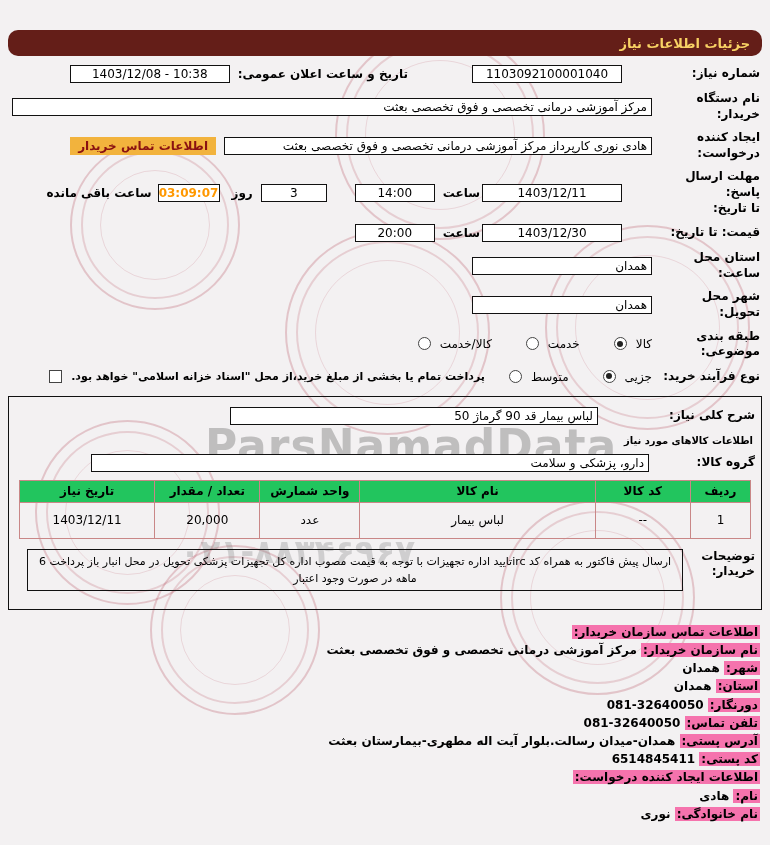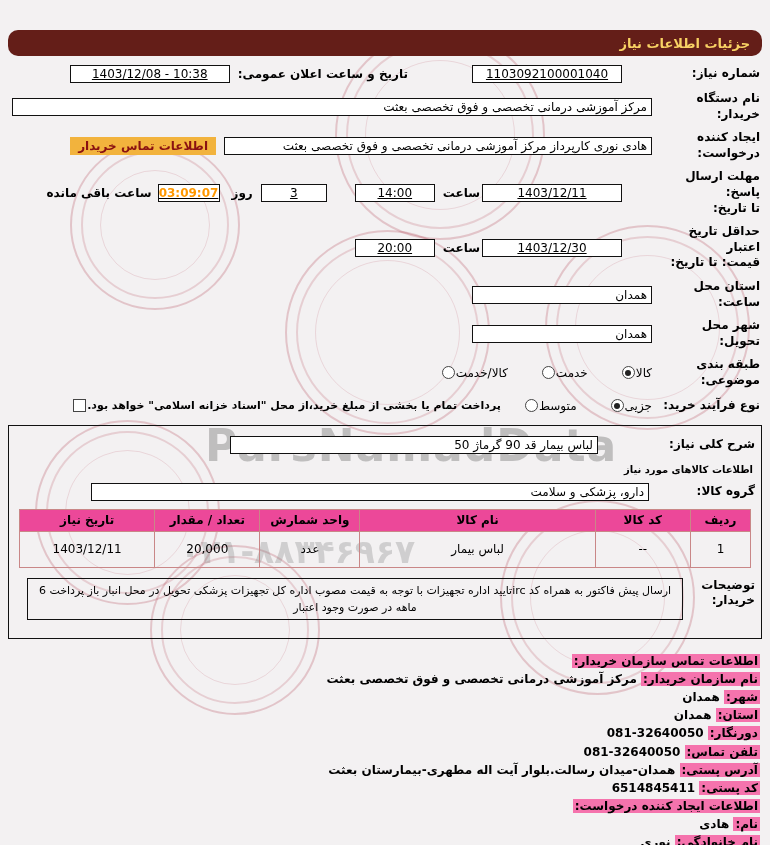--- a/index.html
+++ b/index.html
@@ -31,47 +31,47 @@
   }
 
   .form { margin: 9px 10px 0; font-size: 12px; }
   .row { display: flex; align-items: center; margin-bottom: 8px; min-height: 18px; }
   .lbl { width: 102px; flex-shrink: 0; font-weight: bold; font-size: 12px; line-height: 1.3; }
   .inline-lbl { font-weight: bold; font-size: 12px; white-space: nowrap; }
   .inp {
     background: #fff; border: 1px solid #111; height: 18px; display: flex; align-items: center;
     padding: 0 4px; font-size: 12px; overflow: hidden; white-space: nowrap;
   }
-  .center { justify-content: center; text-decoration: underline; }
+  .center { justify-content: center; }
   .countdown span { color: #ff9800; font-weight: bold; }
 
   .w62{width:62px}.w66{width:66px}.w80{width:80px}.w140{width:140px}.w150{width:150px}
   .w160{width:160px}.w180{width:180px}.w368{width:368px}.w428{width:428px}
   .w558{width:558px}.w640{width:640px}
   .mr4{margin-right:4px}.mr6{margin-right:6px}.mr8{margin-right:8px}.mr10{margin-right:2px}
   .mr12{margin-right:12px}.mr24{margin-right:24px}.mr28{margin-right:28px}
   .mr34{margin-right:34px}.mr36{margin-right:36px}.mr48{margin-right:64px}.mr55{margin-right:55px}
 
   .contact-btn {
     background: #f2b33d; color: #8a1111; font-weight: bold; font-size: 12px;
     padding: 0 8px; height: 18px; display: flex; align-items: center; white-space: nowrap;
     border: none; cursor: pointer; font-family: inherit;
   }
 
-  .opt { display: flex; align-items: center; gap: 1px; white-space: nowrap; }
+  .opt { display: flex; gap: 9px; white-space: nowrap; }
   .radio { width: 13px; height: 13px; border: 1px solid #444; border-radius: 50%;
            background: #fff; position: relative; flex-shrink: 0; }
   .radio.checked::after { content: ""; position: absolute; inset: 2.5px; background: #222; border-radius: 50%; }
   .checkbox { width: 13px; height: 13px; border: 1px solid #444; background: #fff; flex-shrink: 0; }
   .treasury { font-size: 11px; font-weight: bold; }
 
   .goods-box { margin: 10px 8px 0; border: 1px solid #111; padding: 10px 6px; }
   .goods-title { font-weight: bold; font-size: 10px; margin: 10px 2px 8px; }
   .goods-table { border-collapse: collapse; margin: 4px auto 0; table-layout: fixed; width: 732px; }
-  .goods-table th { background: #ec4899; border: 1px solid #c98787; font-size: 12px; font-weight: bold; height: 22px; }
+  .goods-table th { background: #22c55e; border: 1px solid #c98787; font-size: 12px; font-weight: bold; height: 22px; }
   .goods-table td { border: 1px solid #c98787; font-size: 12px; height: 36px; text-align: center; }
   .desc-row { margin-top: 10px; align-items: flex-start; }
   .lblw72 { width: 72px; }
   .desc-box { border: 1px solid #111; width: 656px; min-height: 36px; font-size: 11px;
               text-align: center; padding: 3px 6px; line-height: 1.55; }
 
   .contact { margin: 14px 10px 0; font-size: 12px; font-weight: bold; }
   .cline { margin-bottom: 2px; line-height: 1.35; }
   .hl { background: #f573ad; padding: 0 2px; }
   .val { font-weight: bold; }
@@ -145,21 +145,20 @@
       </div>
       <div class="inline-lbl mr8">روز</div>
       <div class="inp w62 mr12 center countdown">
         <span dir="ltr">03:09:07</span>
       </div>
       <div class="inline-lbl mr6">ساعت باقی مانده</div>
     </div>
 
     <div class="row">
       <div class="lbl">
-        <div>حداقل تاریخ اعتبار</div>
         <div>قیمت: تا تاریخ:</div>
       </div>
       <div class="inp w140 mr36 center">
         <span dir="ltr">1403/12/30</span>
       </div>
       <div class="inline-lbl mr10">ساعت</div>
       <div class="inp w80 mr8 center">
         <span dir="ltr">20:00</span>
       </div>
     </div>

